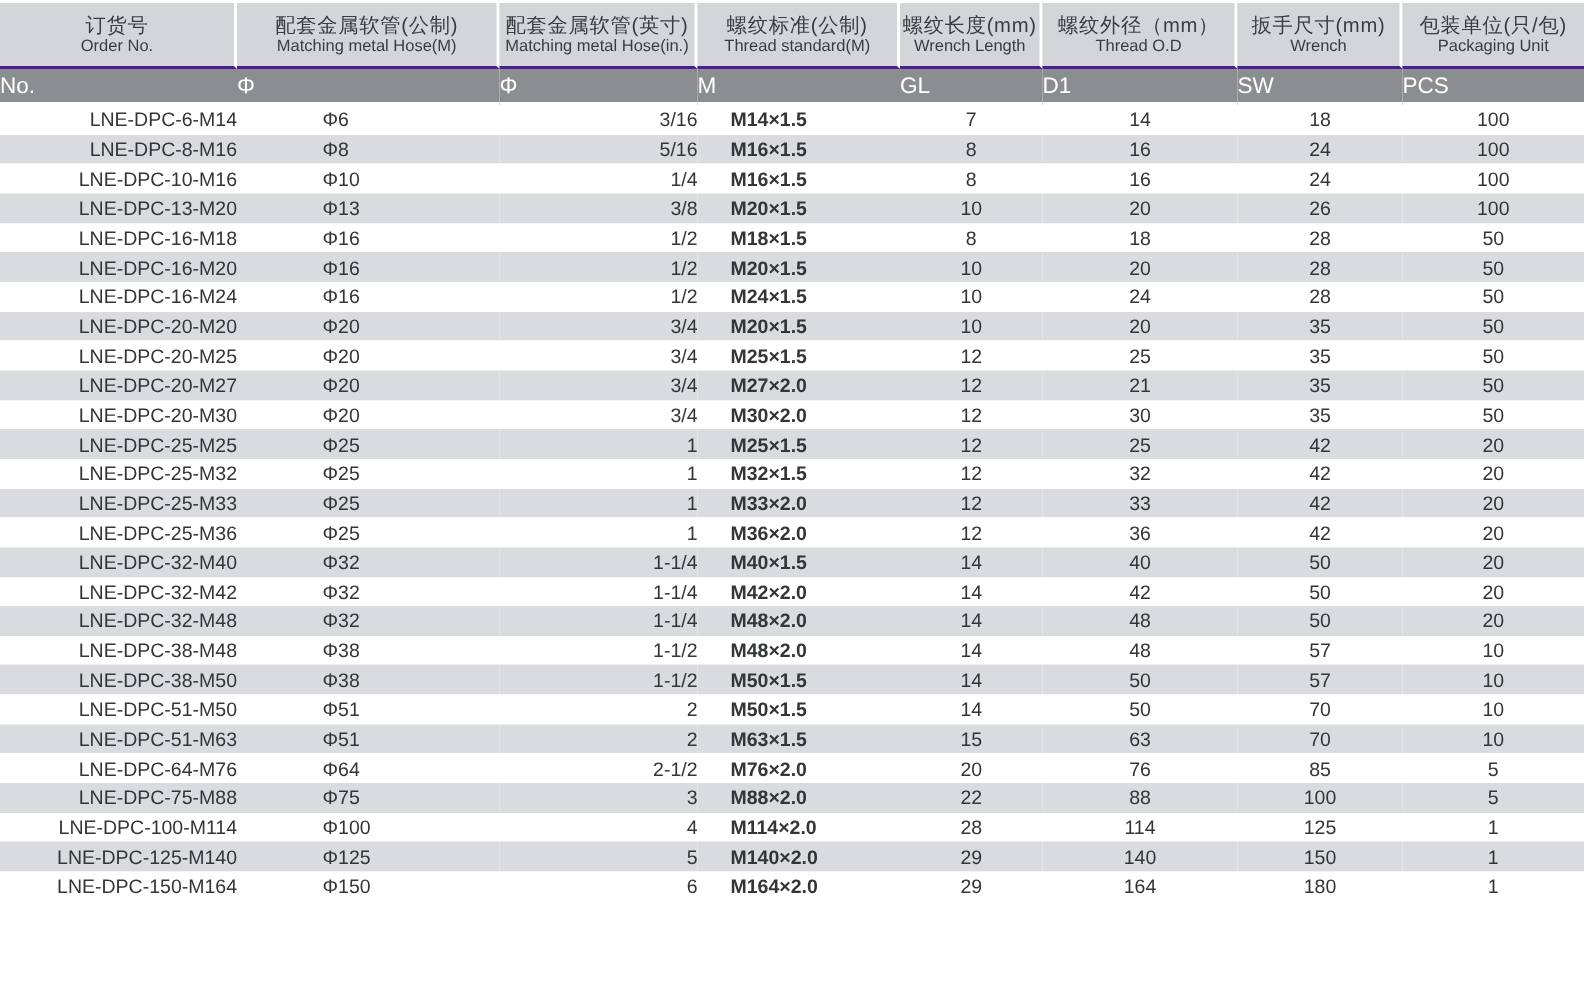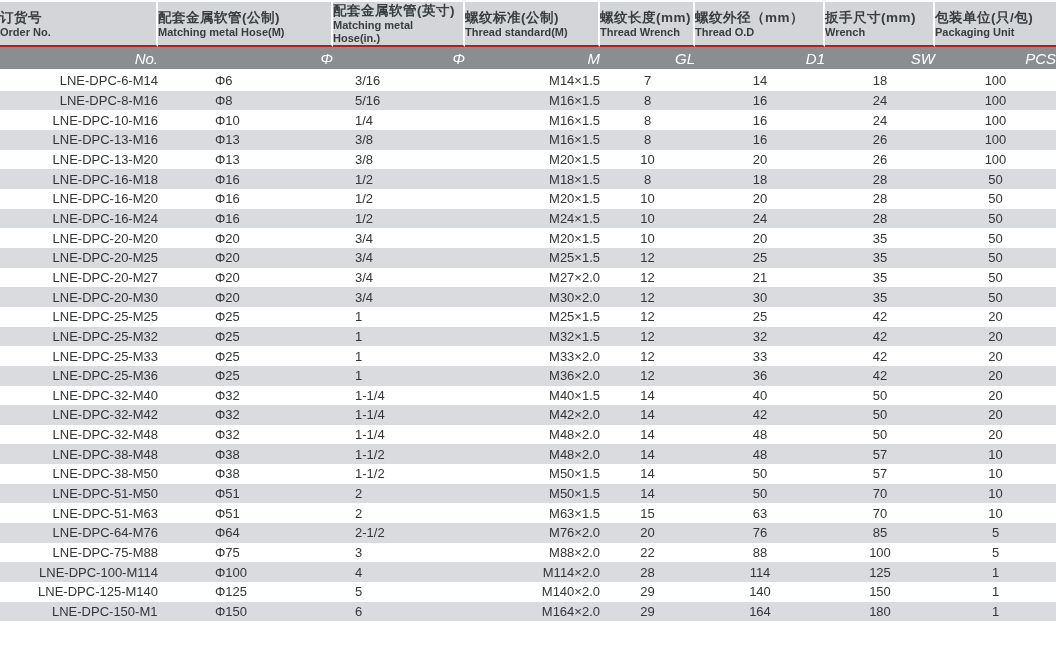--- a/index.html
+++ b/index.html
@@ -10,51 +10,51 @@
   }
   table {
     width: 1056px; table-layout: fixed;
     border-collapse: separate; border-spacing: 0;
   }
   
   tr.head-names th {
     background: #d3d5d8;
     height: 42px;
     border-top: 2px solid #ffffff;
-    border-bottom: 2px solid #b91c1c;
+    border-bottom: 2px solid #4c1d95;
     border-right: 2px solid #ffffff;
-    text-align: left; vertical-align: middle;
-    font-weight: bold; padding: 0;
+    text-align: center; vertical-align: middle;
+    font-weight: normal; padding: 0;
   }
   tr.head-names th:last-child { border-right: none; }
   tr.head-names .zh { font-size: 13.5px; color: #3a3d40; line-height: 17px; letter-spacing: 0.5px; }
   tr.head-names .en { font-size: 11px; color: #3a3d40; line-height: 13px; }
   
   tr.head-codes th {
     background: #8b8e91;
     color: #ffffff;
     height: 22px;
     border-bottom: 2px solid #ffffff;
-    text-align: right; vertical-align: middle;
-    font-weight: normal; font-size: 15px; padding: 0; font-style: italic;
+    text-align: left; vertical-align: middle;
+    font-weight: normal; font-size: 15px; padding: 0;
   }
   
   tbody td {
     height: 19.66px;
     font-size: 13px; color: #333537;
     vertical-align: middle; padding: 0;
     white-space: nowrap; overflow: hidden;
   }
   tbody tr:nth-child(even) { background: #d9dbde; }
   tbody tr:nth-child(odd)  { background: #ffffff; }
   
   td.c0 { text-align: right; padding-left: 22px; }
   td.c1 { text-align: left; padding-left: 57px; }
-  td.c2 { text-align: left; padding-left: 22px; }
-  td.c3 { text-align: right; padding-left: 22px; }
+  td.c2 { text-align: right; padding-left: 22px; }
+  td.c3 { text-align: left; padding-left: 22px; font-weight: bold; }
   td.c4, td.c5, td.c6, td.c7 { text-align: center; }
   
   tbody tr:nth-child(n+28) td.c0 { padding-left: 52px; }
 </style>
 </head>
 <body>
 
 <table>
   <colgroup>
     <col style="width:158px">
@@ -79,21 +79,21 @@
         <th>
           <div class="zh">配套金属软管(英寸)</div>
           <div class="en">Matching metal Hose(in.)</div>
         </th>
         <th>
           <div class="zh">螺纹标准(公制)</div>
           <div class="en">Thread standard(M)</div>
         </th>
         <th>
           <div class="zh">螺纹长度(mm)</div>
-          <div class="en">Thread Wrench</div>
+          <div class="en">Wrench Length</div>
         </th>
         <th>
           <div class="zh">螺纹外径（mm）</div>
           <div class="en">Thread O.D</div>
         </th>
         <th>
           <div class="zh">扳手尺寸(mm)</div>
           <div class="en">Wrench</div>
         </th>
         <th>
@@ -137,30 +137,20 @@
         <td class="c0">LNE-DPC-10-M16</td>
         <td class="c1">Φ10</td>
         <td class="c2">1/4</td>
         <td class="c3">M16×1.5</td>
         <td class="c4">8</td>
         <td class="c5">16</td>
         <td class="c6">24</td>
         <td class="c7">100</td>
       </tr>
       <tr>
-        <td class="c0">LNE-DPC-13-M16</td>
-        <td class="c1">Φ13</td>
-        <td class="c2">3/8</td>
-        <td class="c3">M16×1.5</td>
-        <td class="c4">8</td>
-        <td class="c5">16</td>
-        <td class="c6">26</td>
-        <td class="c7">100</td>
-      </tr>
-      <tr>
         <td class="c0">LNE-DPC-13-M20</td>
         <td class="c1">Φ13</td>
         <td class="c2">3/8</td>
         <td class="c3">M20×1.5</td>
         <td class="c4">10</td>
         <td class="c5">20</td>
         <td class="c6">26</td>
         <td class="c7">100</td>
       </tr>
       <tr>

